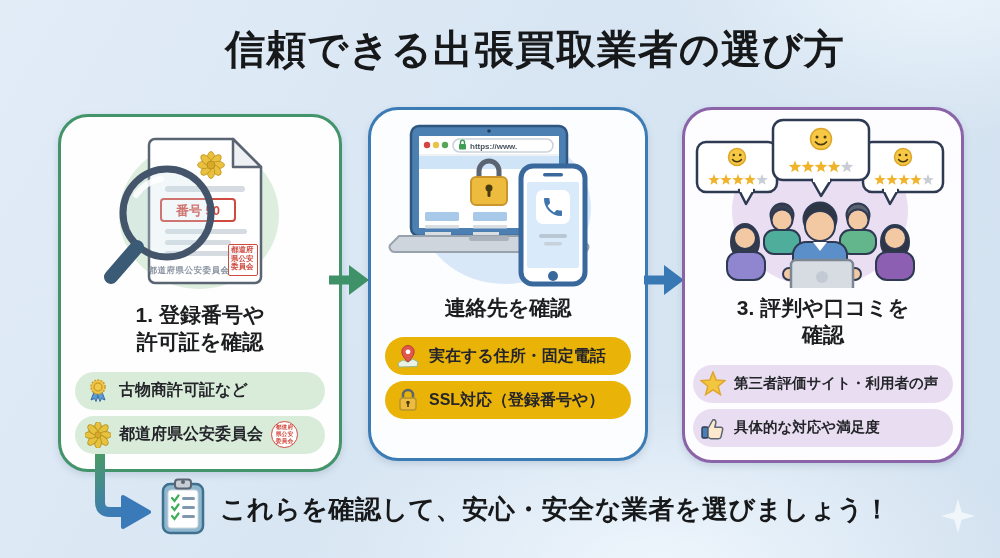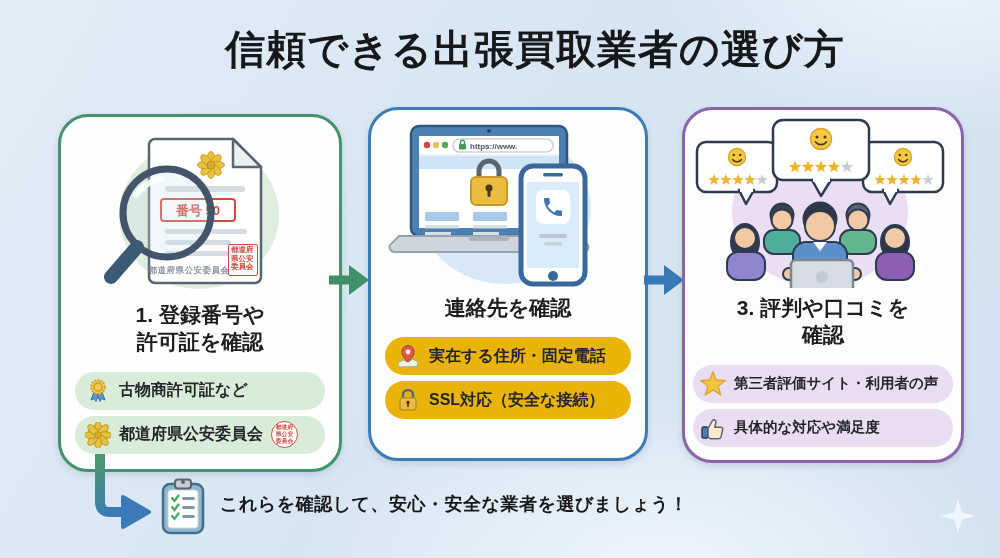--- a/index.html
+++ b/index.html
@@ -45,21 +45,21 @@
     word-break:break-all;padding:2px;box-sizing:border-box;background:#fff;
   }
   .doc-seal{
     position:absolute;left:167px;top:121px;width:30px;height:32px;
     border:1.5px solid #cf4a3f;border-radius:2px;color:#cf4a3f;
     font-size:7.5px;font-weight:700;line-height:1.15;word-break:break-all;
     padding:1px 2px;box-sizing:border-box;background:rgba(255,255,255,.55);
   }
   .flow-arrow{position:absolute;}
   .footer-note{
-    position:absolute;left:220px;top:492px;font-size:18px;font-weight:800;
+    position:absolute;left:220px;top:492px;font-size:26px;font-weight:800;
     color:#17181a;letter-spacing:.5px;white-space:nowrap;
   }
   .clipboard{position:absolute;left:160px;top:478px;}
   .l-arrow{position:absolute;left:78px;top:452px;}
   .sparkle{
     position:absolute;left:941px;top:499px;width:34px;height:34px;background:#fff;opacity:.65;
     clip-path:polygon(50% 0,61% 39%,100% 50%,61% 61%,50% 100%,39% 61%,0 50%,39% 39%);
   }
 </style>
 </head>
@@ -209,21 +209,21 @@
       </svg>
       <span class="pill-label">実在する住所・固定電話</span>
     </div>
     <div class="pill">
       <svg class="pill-icon" viewBox="0 0 26 26">
         <path d="M8,12 v-4 a5,5 0 0 1 10,0 v4" fill="none" stroke="#5a6472" stroke-width="2.5"></path>
         <rect x="5" y="11" width="16" height="12" rx="2.5" fill="#edbb3d" stroke="#b8952c" stroke-width="1.5"></rect>
         <circle cx="13" cy="15.5" r="1.8" fill="#4a3a10"></circle>
         <rect x="12.2" y="16.5" width="1.6" height="3.5" fill="#4a3a10"></rect>
       </svg>
-      <span class="pill-label">SSL対応（安全な接続）</span>
+      <span class="pill-label">SSL対応（登録番号や）</span>
     </div>
   </div>
 
   <svg class="flow-arrow" style="left:643px;top:258px;" width="42" height="44" viewBox="0 0 42 44">
     <line x1="1" y1="22" x2="23" y2="22" stroke="#3878b4" stroke-width="9"></line>
     <path d="M21,7 L21,37 L41,22 Z" fill="#3878b4"></path>
   </svg>
 
   <div class="card card3">
     <div class="illus">

